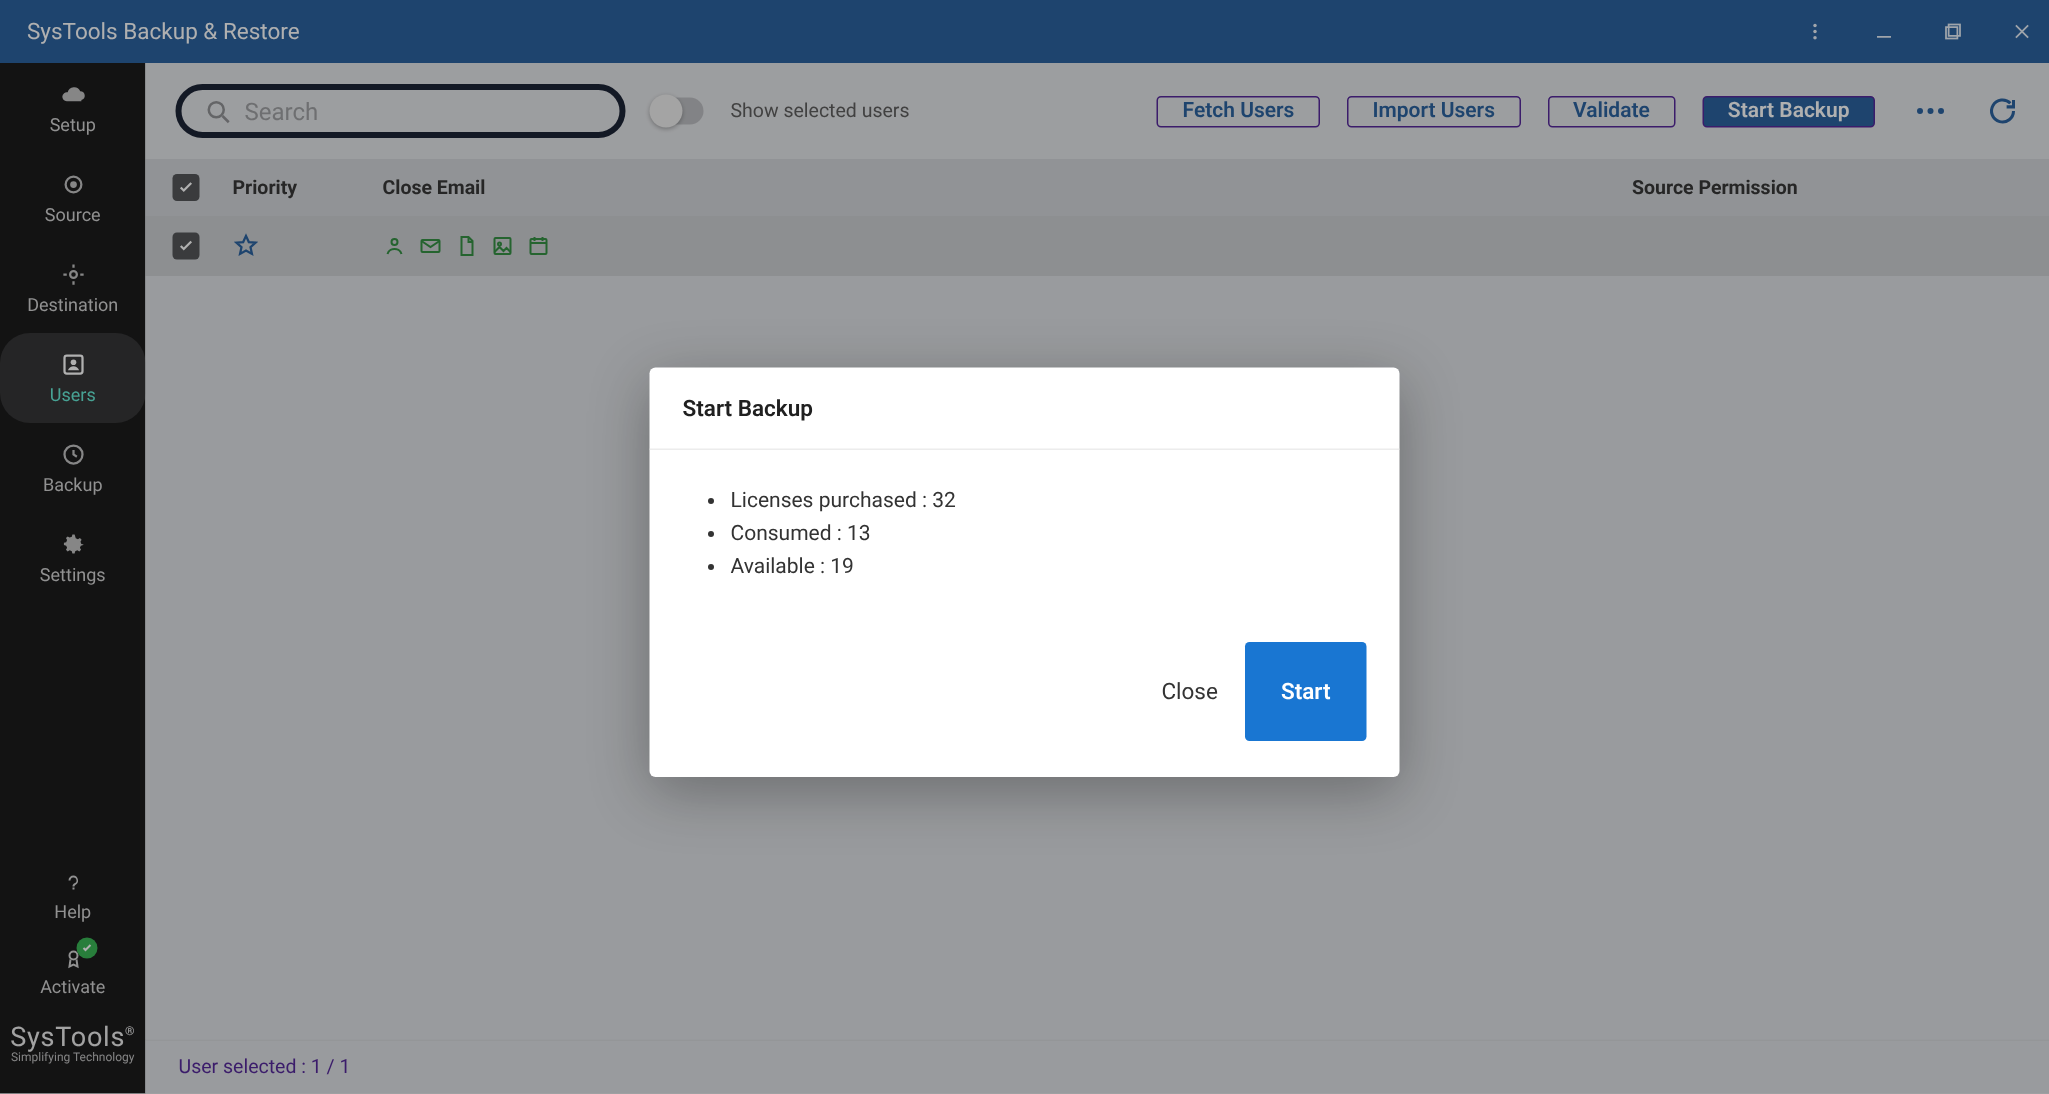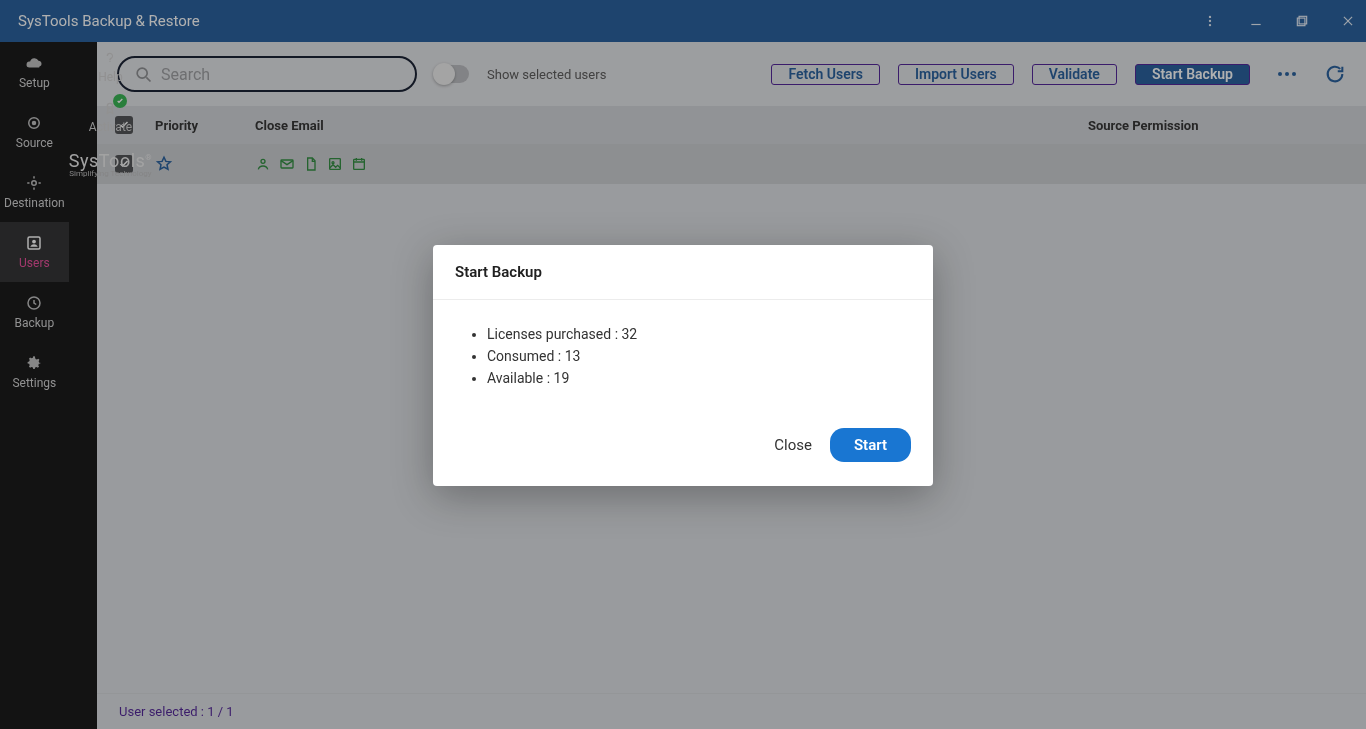--- a/index.html
+++ b/index.html
@@ -23,49 +23,49 @@
   display: flex;
   height: calc(729px - 42px);
   background: #dfe3e8;
 }
 
 .sidebar {
   width: 97px;
   background: #0e0e0f;
   color: #cfcfcf;
   display: flex;
-  flex-direction: row;
+  flex-direction: column;
   justify-content: space-between;
 }
 .sidebar .nav { display:flex; flex-direction:column; }
 .sidebar .nav .item {
   display:flex; flex-direction:column; align-items:center; justify-content:center;
   padding: 12px 4px; gap:4px; font-size:12px; cursor:pointer; color:#cfcfcf;
 }
 .sidebar .nav .item .ic { width:18px; height:18px; color:#bfbfbf; }
-.sidebar .nav .item.active { background:#2a2a2b; color:#ec4899; }
+.sidebar .nav .item.active { background:#2a2a2b; color:#5eead4;border-radius:20px; }
 .sidebar .nav .item.active .ic { color:#ffffff; }
 .sidebar .footer { display:flex; flex-direction:column; align-items:center; padding-bottom:10px; position:relative; }
 .sidebar .footer .item { display:flex; flex-direction:column; align-items:center; font-size:12px; gap:4px; color:#cfcfcf; padding:8px 0; position:relative; }
 .sidebar .brand { text-align:center; color:#eaeaea; padding:8px 0 10px; }
 .sidebar .brand .b1 { font-size:18px; font-weight:400; letter-spacing:0.5px; position:relative; }
 .sidebar .brand .b1 .reg { font-size:8px; vertical-align:super; }
 .sidebar .brand .b2 { font-size:8px; color:#bdbdbd; margin-top:-2px; }
 .green-dot { position:absolute; left:24px; top:2px; width:14px; height:14px; border-radius:50%; background:#2fb24c; display:flex; align-items:center; justify-content:center; }
 
 .main { flex:1; display:flex; flex-direction:column; background:#e1e3e6; }
 
 .toolbar {
   display:flex; align-items:center; gap:18px;
   padding: 14px 20px 14px 20px;
   background:#e1e3e6;
 }
 .search {
   display:flex; align-items:center; gap:8px;
-  border:2px solid #0f172a; border-radius:18px;
+  border:4px solid #0f172a; border-radius:18px;
   height:36px; padding:0 14px; width:300px; background:#e1e3e6;
   color:#7a7c7f;
 }
 .search input { border:none; outline:none; background:transparent; font-size:16px; flex:1; color:#333; }
 .search input::placeholder { color:#9a9c9f; }
 
 .toggle { width:34px; height:18px; border-radius:18px; background:#b9bbbf; position:relative; flex:none; }
 .toggle .knob { position:absolute; left:-2px; top:-2px; width:22px; height:22px; border-radius:50%; background:#ededed; box-shadow:0 1px 3px rgba(0,0,0,.3); }
 .toggle-label { font-size:13px; color:#555; }
 
@@ -115,21 +115,21 @@
 .dialog {
   width:500px; background:#fff; border-radius:4px;
   box-shadow:0 10px 40px rgba(0,0,0,.3);
   overflow:hidden;
 }
 .dialog .d-title { padding:18px 22px; font-size:15px; font-weight:600; color:#202020; border-bottom:1px solid #ececec; }
 .dialog .d-body  { padding:26px 36px 30px; font-size:14px; color:#333; }
 .dialog .d-body ul { list-style:disc; padding-left:18px; display:flex; flex-direction:column; gap:6px; }
 .dialog .d-actions { display:flex; justify-content:flex-end; gap:12px; padding:12px 22px 24px; align-items:center; }
 .dialog .d-close { font-size:15px; color:#333; cursor:pointer; padding:8px 6px; }
-.dialog .d-start { background:#1976d2; color:#fff; border:none; border-radius:14px; padding:8px 24px; font-size:15px; font-weight:600; cursor:pointer; }
+.dialog .d-start { background:#1976d2; color:#fff; border:none; border-radius:3px; padding:24px 24px; font-size:15px; font-weight:600; cursor:pointer; }
 
 svg { display:block; }
 </style>
 </head>
 <body>
 
 <div class="titlebar">
   <div class="title">SysTools Backup &amp; Restore</div>
   <div class="win-controls">
     <span class="ic">

